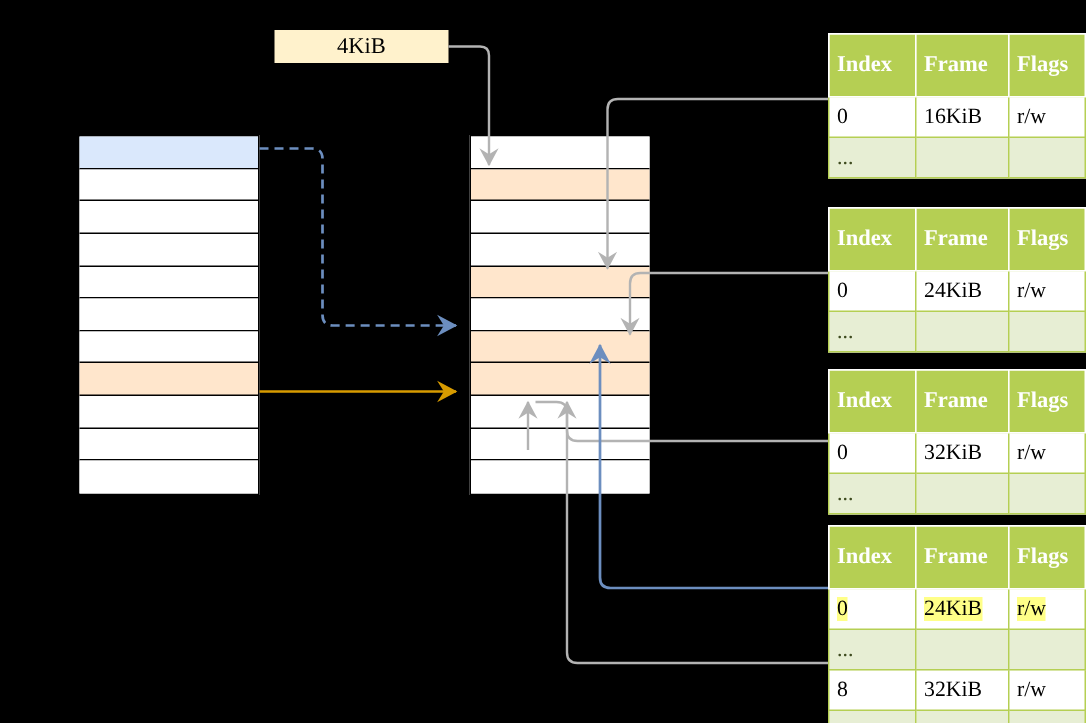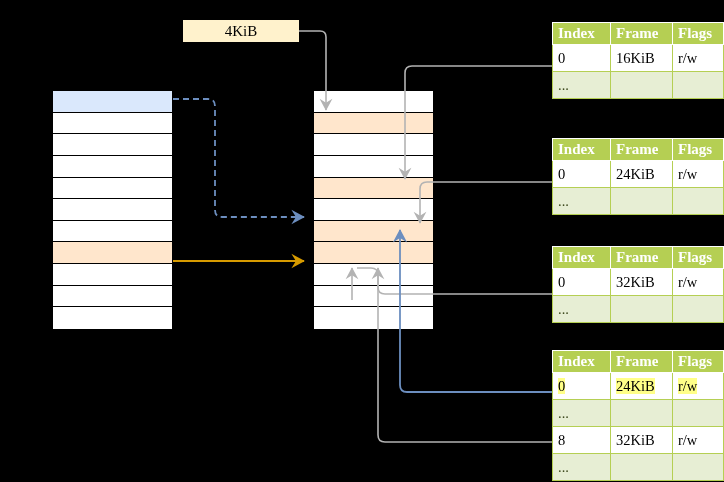--- a/index.html
+++ b/index.html
@@ -61,21 +61,21 @@
     font-family: "Liberation Serif", serif;
     font-size: 14.5px;
     color: #000000;
   }
   .ptable th {
     background: #b5cf53;
     color: #ffffff;
     font-weight: bold;
     font-size: 15px;
     text-align: left;
-    padding: 3px 5px;
+    padding: 13px 5px;
     border: 1px solid #ffffff;
     line-height: 1.0;
   }
   .ptable td {
     background: #ffffff;
     padding: 2px 5px;
     border: 1px solid #b5cf53;
     line-height: 1.0;
     height: 22px;
     vertical-align: middle;

